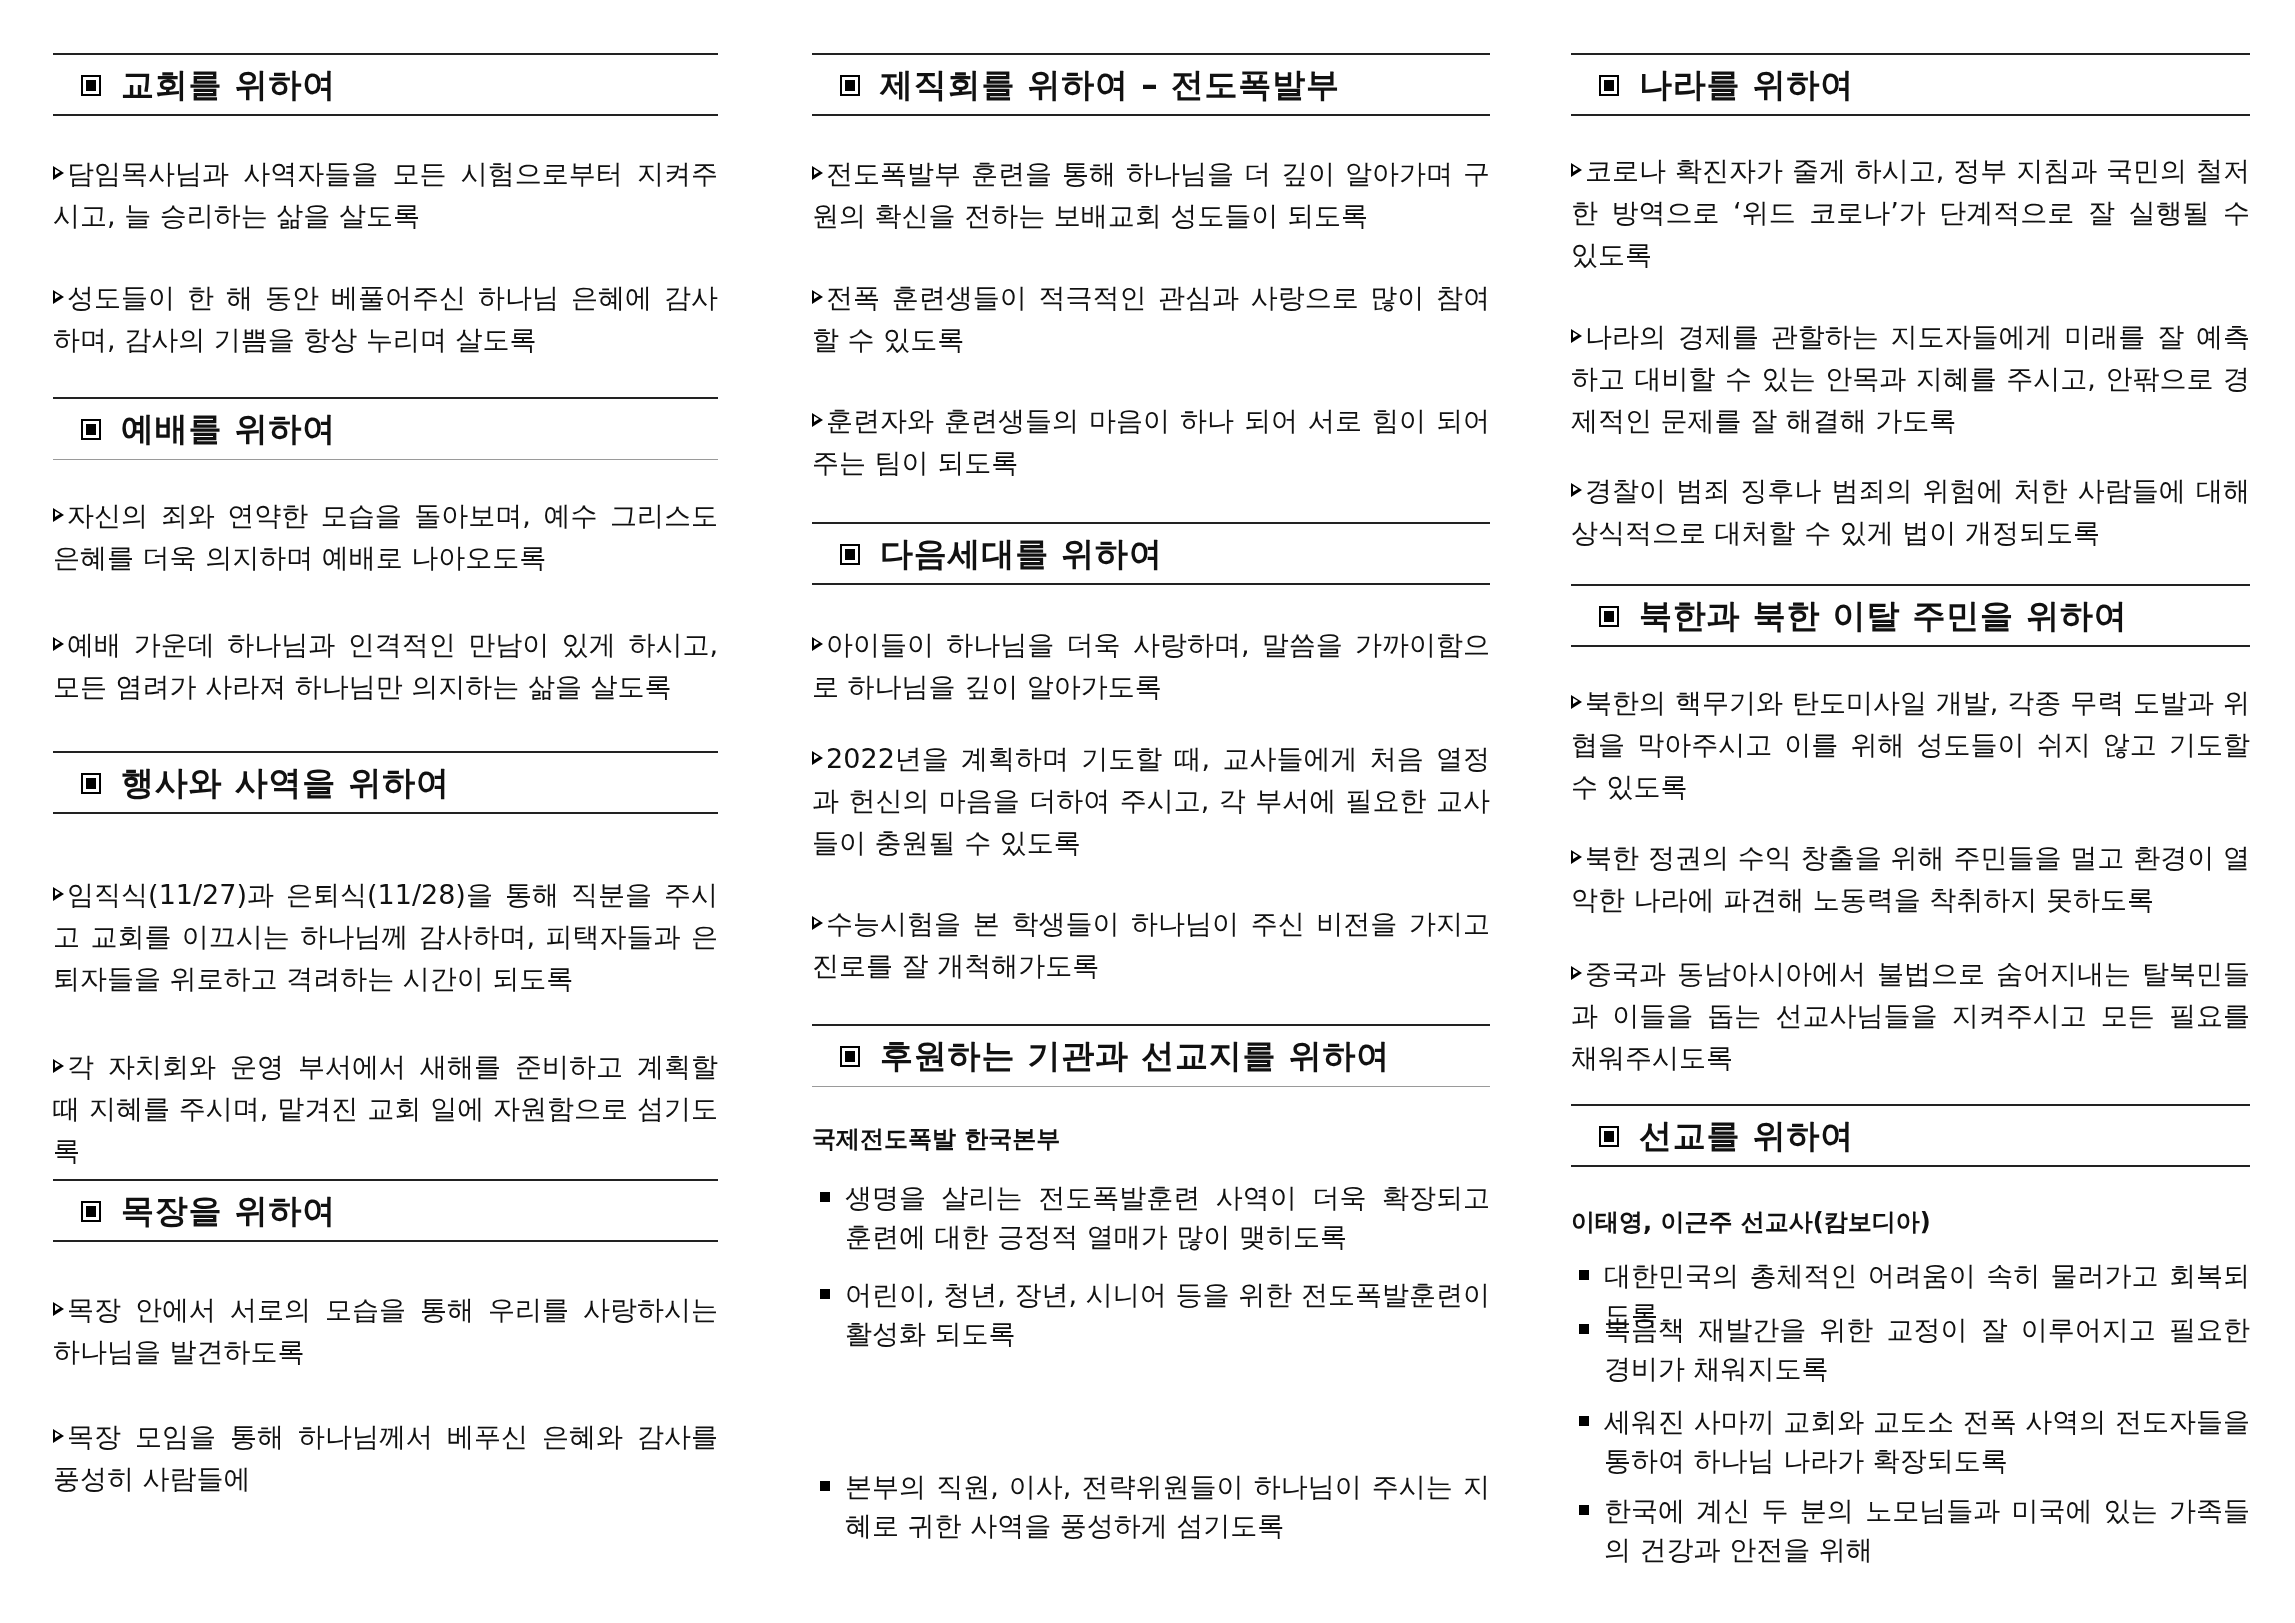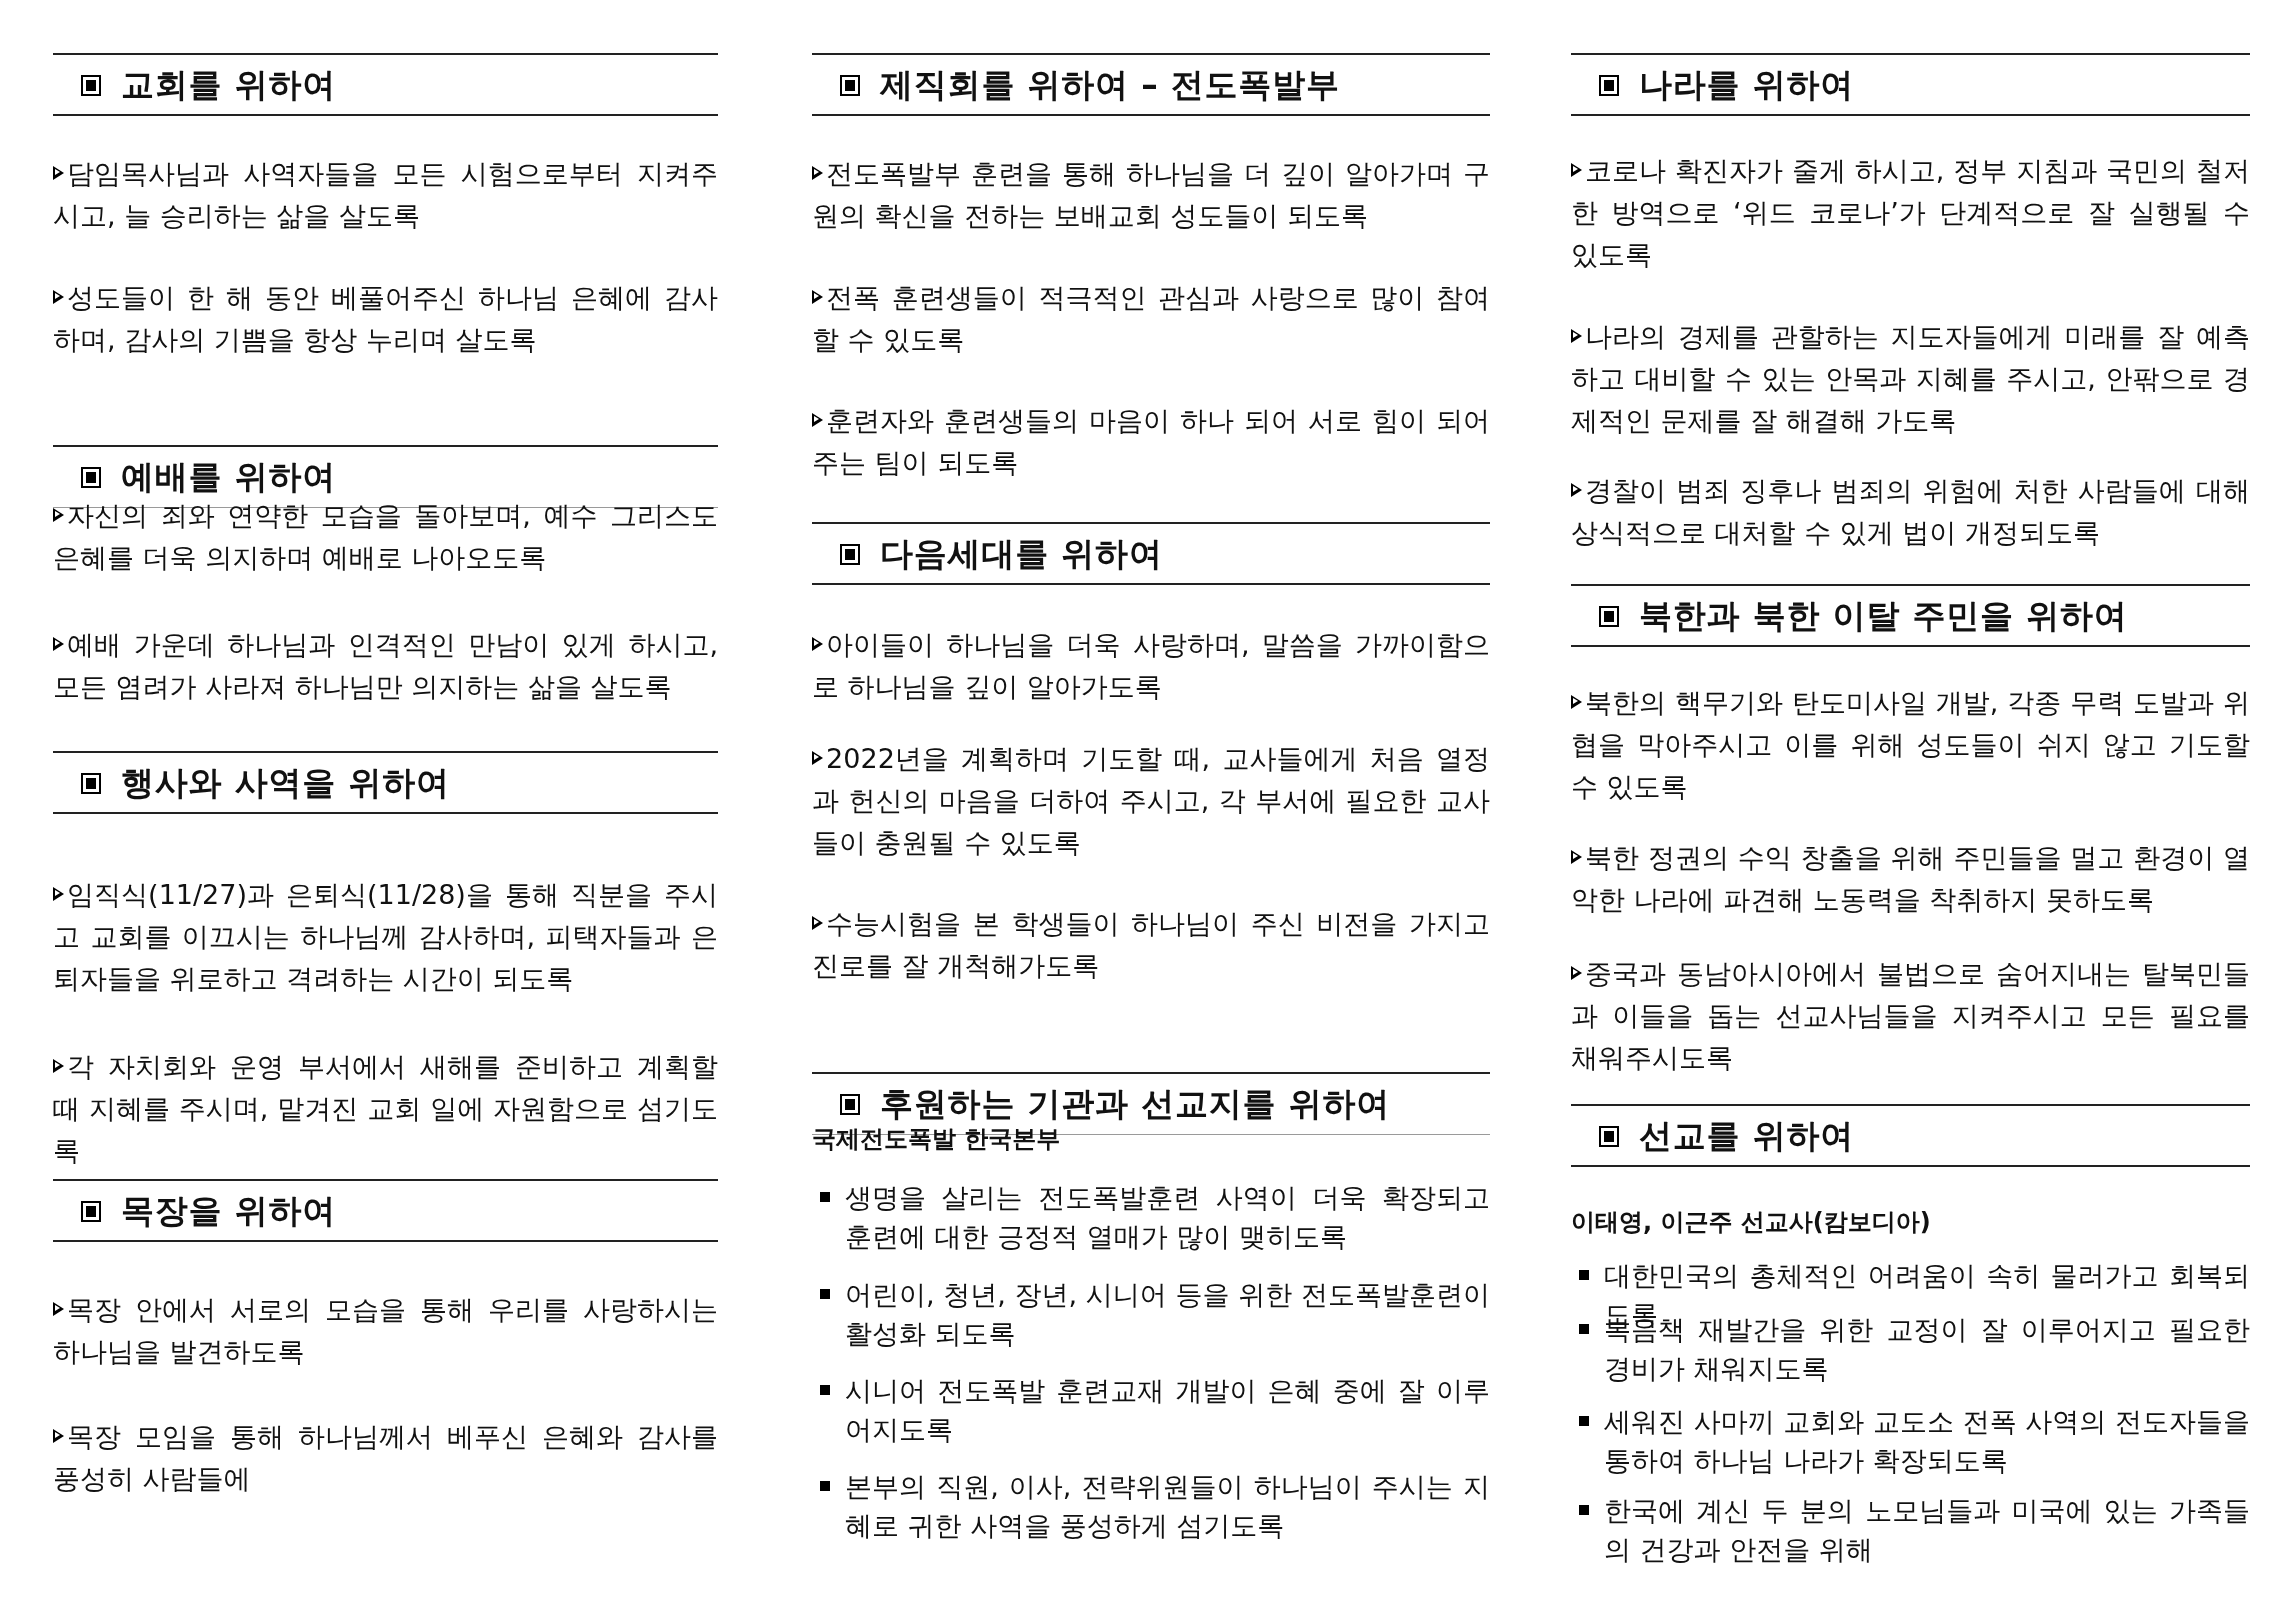--- a/index.html
+++ b/index.html
@@ -4,21 +4,21 @@
 <style>
   html, body { margin:0; padding:0; background:#ffffff; }
   body { width:2295px; height:1623px; position:relative; overflow:hidden;
          font-family:"DejaVu Sans","Liberation Sans",sans-serif; color:#111; }
   .col { position:absolute; top:0; height:1623px; }
   .col1 { left:53px; width:665px; }
   .col2 { left:812px; width:678px; }
   .col3 { left:1571px; width:679px; }
   .sec-head { position:absolute; left:0; right:0; height:63px;
               border-top:2.4px solid #222; border-bottom:2.4px solid #222; box-sizing:border-box; }
-  .sec-head.light-bottom { border-bottom:1.6px solid #9a9a9a;margin-top:48px; }
+  .sec-head.light-bottom { border-bottom:1.6px solid #9a9a9a; }
   .sec-head .box { position:absolute; left:28px; top:20.4px; width:20.4px; height:20.4px;
                    border:2.4px solid #000; box-sizing:border-box; }
   .sec-head .box::after { content:""; position:absolute; left:3.1px; top:3.1px; right:3.1px; bottom:3.1px; background:#000; }
   .sec-head .title { position:absolute; left:68px; top:8.6px; font-size:33px; font-weight:bold;
                      line-height:41px; letter-spacing:0.8px; white-space:nowrap; }
   .item { position:absolute; left:0; right:0; font-size:27px; line-height:42px;
           text-align:justify; text-align-last:left;margin-top:8px; }
   .item .tri { display:inline-block; width:0; height:0; border-top:7.9px solid transparent;
                border-bottom:7.9px solid transparent; border-left:11.8px solid #000; position:relative;
                margin-right:3.1px; vertical-align:middle; top:-2.4px; }
@@ -81,21 +81,20 @@
   <div class="item" style="top:730px"><span class="tri"></span><span>2022년을 계획하며 기도할 때, 교사들에게 처음 열정과 헌신의 마음을 더하여 주시고, 각 부서에 필요한 교사들이 충원될 수 있도록</span></div>
   <div class="item" style="top:895px"><span class="tri"></span><span>수능시험을 본 학생들이 하나님이 주신 비전을 가지고 진로를 잘 개척해가도록</span></div>
 
   <div class="sec-head light-bottom" style="top:1024px">
     <span class="box"></span>
     <span class="title">후원하는 기관과 선교지를 위하여</span>
   </div>
   <div class="subhead" style="top:1120px">국제전도폭발 한국본부</div>
   <div class="bul" style="top:1178px"><span class="sq"></span><span>생명을 살리는 전도폭발훈련 사역이 더욱 확장되고 훈련에 대한 긍정적 열매가 많이 맺히도록</span></div>
   <div class="bul" style="top:1275px"><span class="sq"></span><span>어린이, 청년, 장년, 시니어 등을 위한 전도폭발훈련이 활성화 되도록</span></div>
-  <div class="bul" style="top:1371px"><span class="sq"></span><span>시니어 전도폭발 훈련교재 개발이 은혜 중에 잘 이루어지도록</span></div>
   <div class="bul" style="top:1467px"><span class="sq"></span><span>본부의 직원, 이사, 전략위원들이 하나님이 주시는 지혜로 귀한 사역을 풍성하게 섬기도록</span></div>
 </div>
 
 <div class="col col3">
 
   <div class="sec-head" style="top:53px">
     <span class="box"></span>
     <span class="title">나라를 위하여</span>
   </div>
   <div class="item" style="top:142px"><span class="tri"></span><span>코로나 확진자가 줄게 하시고, 정부 지침과 국민의 철저한 방역으로 ‘위드 코로나’가 단계적으로 잘 실행될 수 있도록</span></div>

